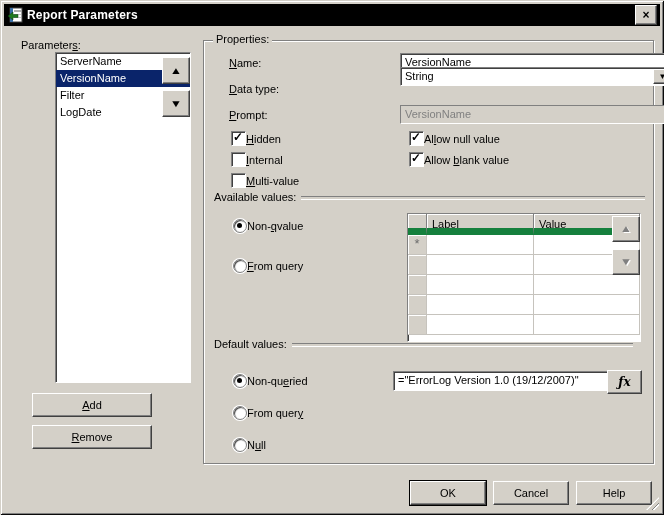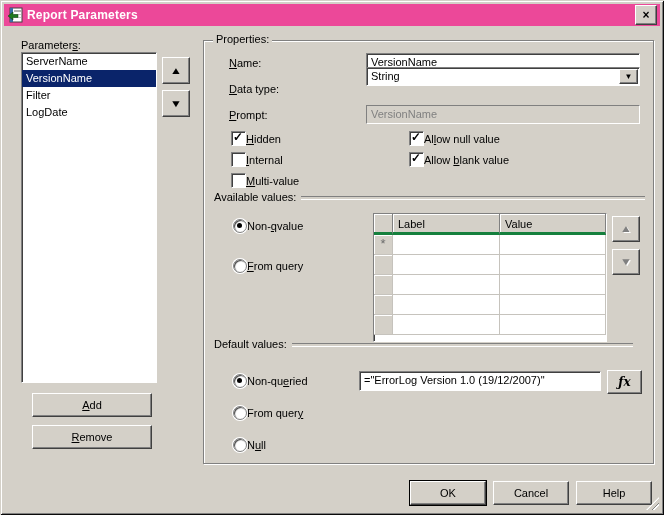--- a/index.html
+++ b/index.html
@@ -9,35 +9,36 @@
     background:#d4d0c8;
   }
   .dialog{
     position:absolute;inset:0;background:#d4d0c8;
     box-shadow:inset 1px 1px 0 #d4d0c8, inset -1px -1px 0 #0a0a0a,
                inset 2px 2px 0 #ffffff, inset -2px -2px 0 #808080;
   }
   
   .titlebar{
     position:absolute;left:4px;top:4px;right:4px;height:22px;
-    background:#ec4899;display:flex;align-items:center;padding:0 3px;
+    background:#000000;display:flex;align-items:center;padding:0 3px;
   }
   .titlebar .ticon{width:16px;height:16px;margin-right:4px;flex:0 0 auto;}
   .titlebar .ttext{color:#fff;font-weight:bold;font-size:12px;letter-spacing:.2px;}
   .closebtn{
     margin-left:auto;width:20px;height:18px;background:#d4d0c8;
     border:1px solid;border-color:#fff #404040 #404040 #fff;
     box-shadow:inset -1px -1px 0 #808080;
     display:flex;align-items:center;justify-content:center;
     font-weight:bold;font-size:12px;line-height:1;color:#000;
   }
   
   .sunken{
     background:#fff;border:1px solid;border-color:#808080 #fff #fff #808080;
     box-shadow:inset 1px 1px 0 #404040;
+    margin-left:34px;
   }
   .btn{
     position:absolute;background:#d4d0c8;
     border:1px solid;border-color:#fff #404040 #404040 #fff;
     box-shadow:inset -1px -1px 0 #808080;
     display:flex;align-items:center;justify-content:center;
     font-family:"Liberation Sans",sans-serif;font-size:11px;color:#000;
   }
   .btn.default{outline:1px solid #000;}
   .arrow-glyph{font-size:10px;line-height:1;transform:scaleX(1.25);}
@@ -84,21 +85,21 @@
   }
   
   .listbox{position:absolute;left:21px;top:52px;width:134px;height:329px;}
   .lb-item{height:17px;line-height:16px;padding-left:4px;white-space:nowrap;}
   .lb-item.selected{background:#0a246a;color:#fff;}
   
   .grid{position:absolute;left:372px;top:213px;width:232px;height:126px;}
   .grid-row{display:flex;}
   .gcell{box-sizing:border-box;overflow:hidden;white-space:nowrap;}
   .ghead .gcell,.grh{
-    background:#d4d0c8;border-right:1px solid #808080;border-bottom:3px solid #15803d;
+    background:#d4d0c8;border-right:1px solid #808080;border-bottom:7px solid #15803d;
     box-shadow:inset 1px 1px 0 #fff;
   }
   .ghead .gcell{height:21px;line-height:20px;padding-left:5px;}
   .gbody .gcell{height:20px;background:#fff;border-right:1px solid #c6c3bd;border-bottom:1px solid #c6c3bd;}
   .gbody .grh{background:#d4d0c8;text-align:center;color:#6b6b6b;font-size:13px;line-height:18px;}
   .gc0{width:19px;flex:0 0 auto;}
   .gc1{width:107px;flex:0 0 auto;}
   .gc2{flex:1;}
   .fx-btn span{font-family:"DejaVu Serif",serif;font-style:italic;font-weight:bold;font-size:12px;}
   

